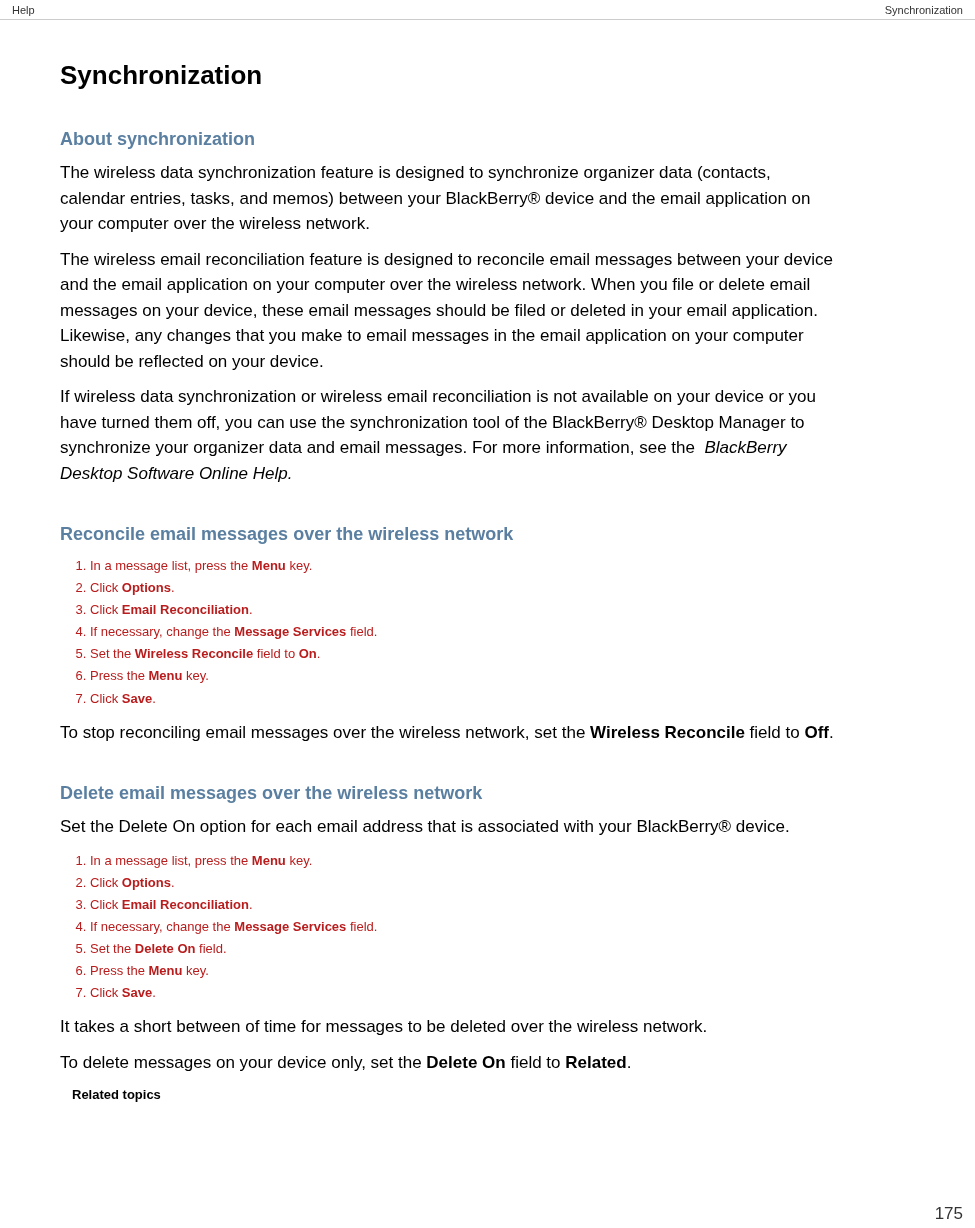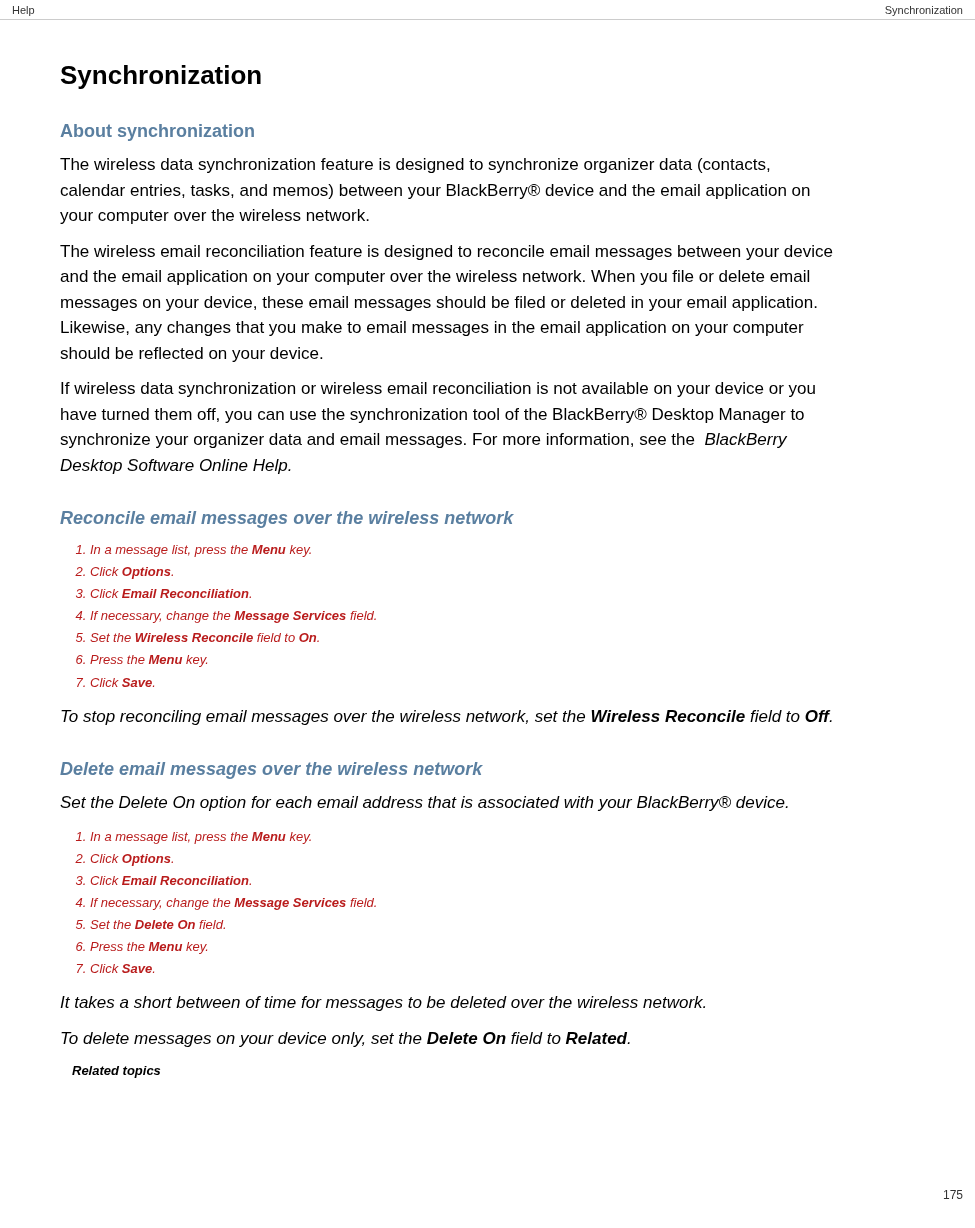--- a/index.html
+++ b/index.html
@@ -39,21 +39,21 @@
       font-weight: bold;
       color: #000;
       margin-bottom: 24px;
     }
 
     h2.section-title {
       font-size: 18px;
       font-weight: bold;
       color: #5a7fa0;
       margin-bottom: 10px;
-      margin-top: 30px;
+      margin-top: 38px;
     }
 
     p {
       font-size: 17px;
       line-height: 1.5;
       margin-bottom: 10px;
       color: #000;
     }
 
     ol {
@@ -71,28 +71,27 @@
       font-weight: bold;
     }
 
     .italic {
       font-style: italic;
     }
 
     .section-divider {
       margin-top: 10px;
       margin-bottom: 10px;
-      font-style: italic;
     }
 
     .footer-bar {
       position: absolute;
-      bottom: 26px;
+      bottom: 4px;
       right: 12px;
-      font-size: 12px;
+      font-size: 17px;
       color: #333;
     }
 
     .related-topics {
       font-weight: bold;
       font-size: 13px;
       margin-top: 8px;
       padding-left: 12px;
     }
   </style>

